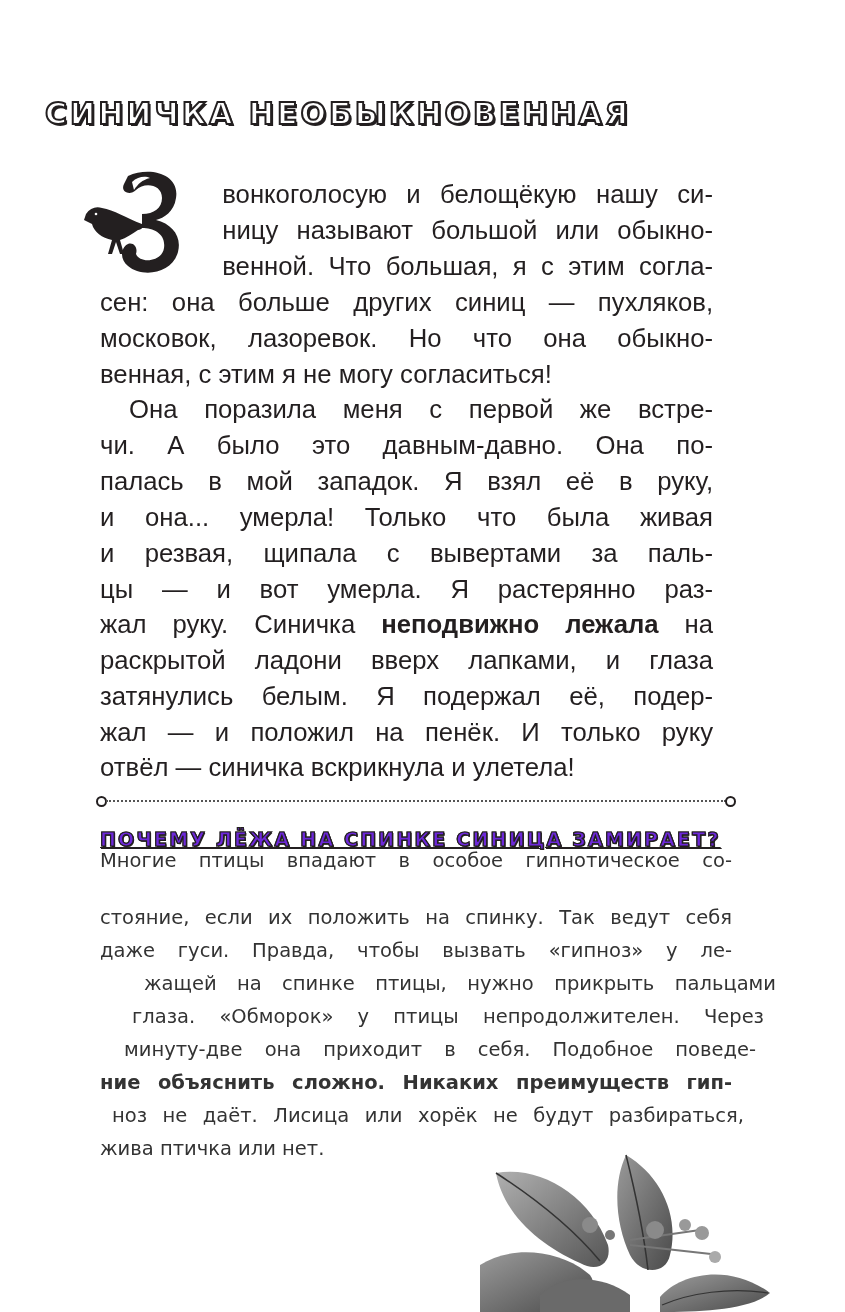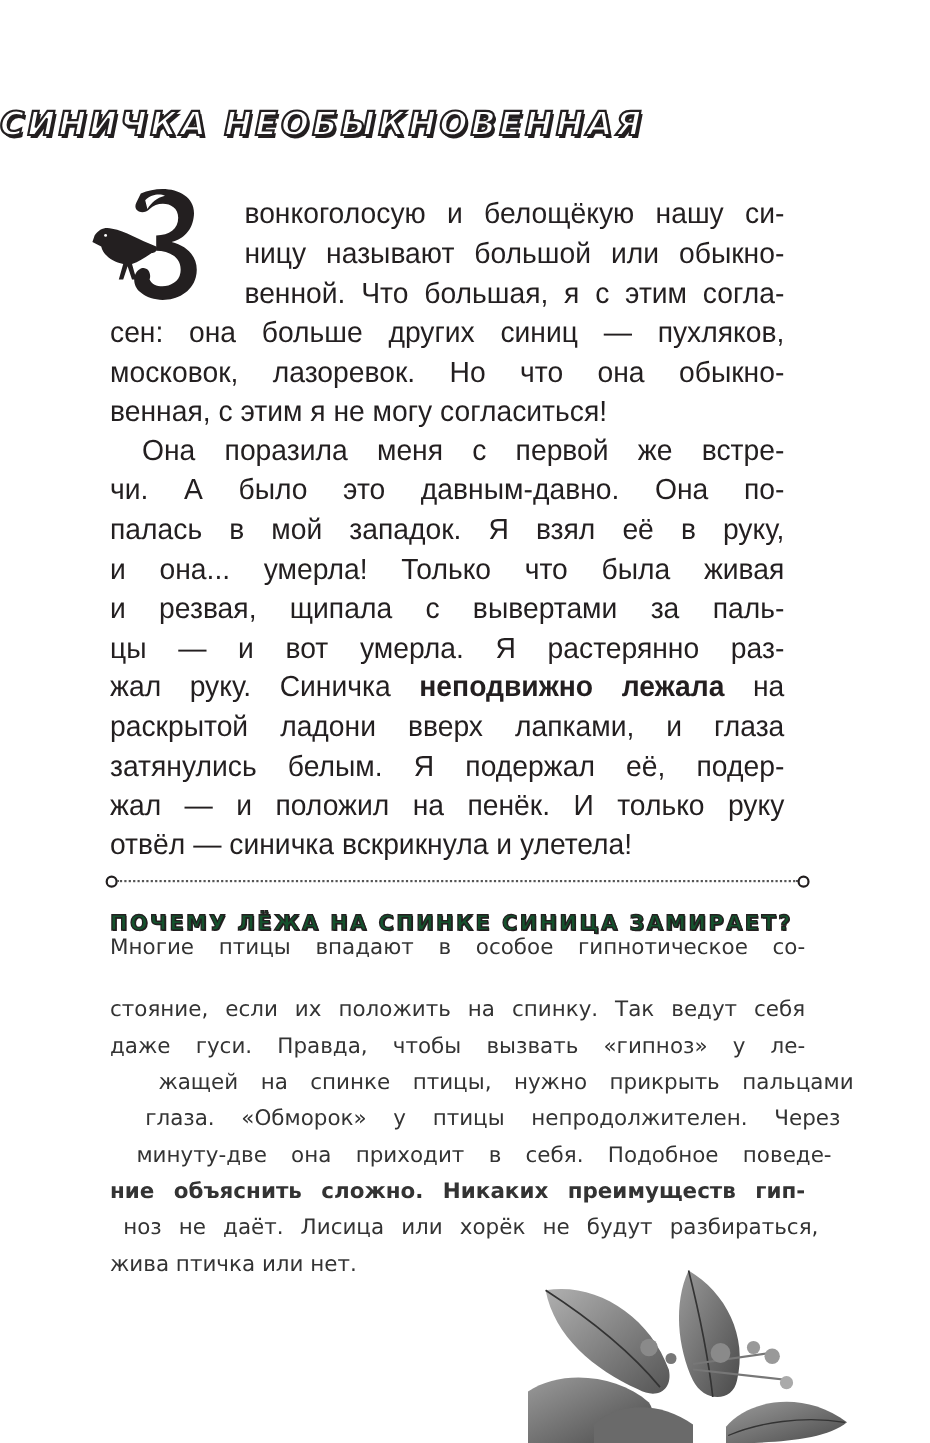--- a/index.html
+++ b/index.html
@@ -1,45 +1,44 @@
 <!DOCTYPE html>
 <html><head>
   <meta charset="utf-8">
   <style>
     html, body { margin: 0; padding: 0; background: #ffffff; }
     body { width: 845px; height: 1312px; position: relative; overflow: hidden; color: #231f20; }
 
     .title {
-      position: absolute; left: 0; top: 96px; width: 676px; text-align: left;
+      position: absolute; left: 0; top: 96px; width: 676px; text-align: center;
       font-family: "DejaVu Sans", sans-serif; font-size: 30px; font-weight: bold;
       letter-spacing: 3px; color: #ffffff;
       -webkit-text-stroke: 2px #231f20;
       text-shadow: 2px 2px 0 #231f20;
-      font-style: italic;
     }
 
     .main { position: absolute; left: 100px; top: 0; width: 632px;
       font-family: "Liberation Sans", sans-serif; font-size: 26.5px; color: #231f20;
       transform: scaleX(0.97); transform-origin: left top; }
     .line { position: absolute; left: 0; width: 632px; height: 36px; line-height: 36px;
       text-align: justify; text-align-last: justify; white-space: nowrap; }
     .line.last { text-align-last: left; }
     .line b { font-weight: bold; }
 
     .dropcap { position: absolute; left: 80px; top: 168px; width: 110px; height: 110px; }
 
     .divider { position: absolute; left: 96px; top: 796px; width: 640px; height: 10px; }
     .divider .dot-line { position: absolute; left: 10px; right: 10px; top: 4px; border-top: 2px dotted #555; }
     .divider .circle { position: absolute; top: 0; width: 7px; height: 7px; border: 2px solid #231f20; border-radius: 50%; background: #fff; }
     .divider .circle.l { left: 0; }
     .divider .circle.r { right: 0; }
 
     .side-title { position: absolute; left: 100px; top: 828px; width: 632px;
       font-family: "DejaVu Sans", sans-serif; font-size: 19px; font-weight: bold; letter-spacing: 2.2px;
-      color: #14532d; -webkit-text-stroke: 1.2px #231f20; text-shadow: 1px 1px 0 #231f20; white-space: nowrap; }
+      color: #6d28d9; -webkit-text-stroke: 1.2px #231f20; text-shadow: 1px 1px 0 #231f20; white-space: nowrap; text-decoration: underline; }
 
     .side { position: absolute; left: 100px; top: 0; width: 632px;
       font-family: "DejaVu Sans", sans-serif; font-size: 19.5px; color: #333; }
     .side .line { height: 33px; line-height: 33px; font-weight: normal; }
 
     .plant { position: absolute; left: 480px; top: 1145px; width: 300px; height: 167px; }
   </style>
 </head>
 <body>
 

